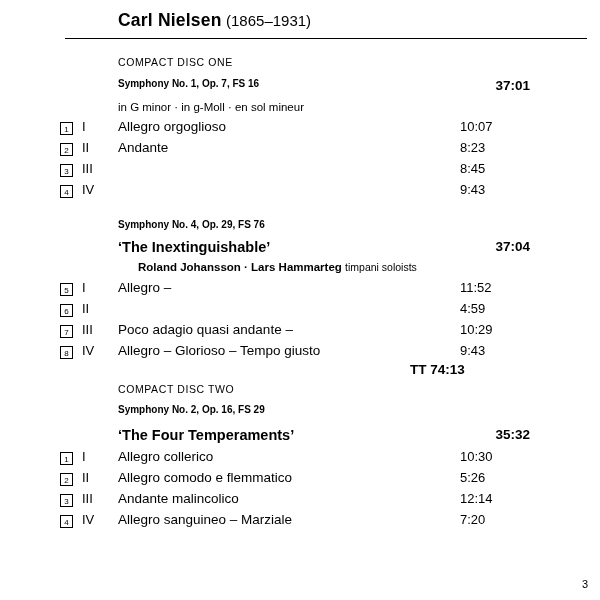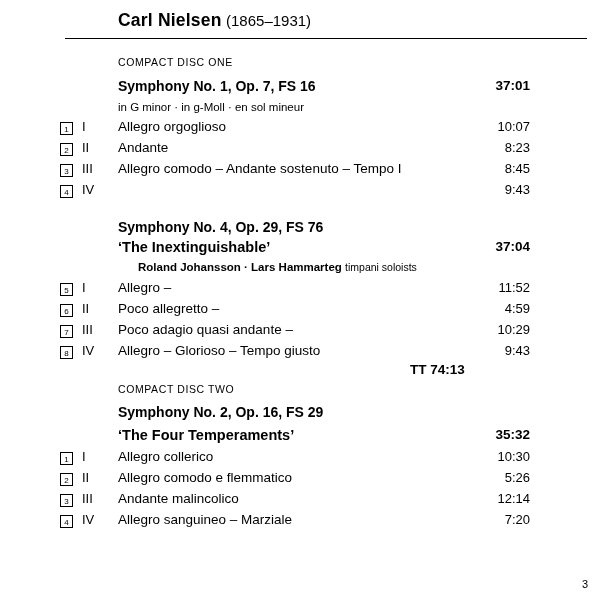--- a/index.html
+++ b/index.html
@@ -51,21 +51,21 @@
   
   .disc-label {
     position: absolute;
     left: 118px;
     font-size: 10.5px;
     letter-spacing: 0.6px;
   }
   .work-title {
     position: absolute;
     left: 118px;
-    font-size: 14px;
+    font-size: 10px;
     font-weight: bold;
     white-space: nowrap;
   }
   .work-sub {
     position: absolute;
     left: 118px;
     font-size: 14.5px;
     font-weight: bold;
     white-space: nowrap;
     text-align: right;
@@ -136,21 +136,21 @@
     top: 0px;
     font-size: 13.5px;
     white-space: nowrap;
   }
   .tdur {
     position: absolute;
     left: 400px;
     top: 0px;
     width: 70px;
     font-size: 13px;
-    text-align: right;
+    text-align: left;
   }
   .pagenum {
     position: absolute;
     right: 12px;
     bottom: 10px;
     font-size: 11px;
   }
 </style>
 </head>
 <body>
@@ -178,21 +178,20 @@
   </div>
   <div class="track" style="top:140px">
     <div class="tracknum">2</div>
     <div class="roman">II</div>
     <div class="ttitle">Andante</div>
     <div class="tdur">8:23</div>
   </div>
   <div class="track" style="top:161px">
     <div class="tracknum">3</div>
     <div class="roman">III</div>
-    <div class="ttitle">Allegro comodo – Andante sostenuto – Tempo I</div>
     <div class="tdur">8:45</div>
   </div>
   <div class="track" style="top:182px">
     <div class="tracknum">4</div>
     <div class="roman">IV</div>
     <div class="tdur">9:43</div>
   </div>
 
   <div class="work-title" style="top:219px">Symphony No. 4, Op. 29, FS 76</div>
   <div class="work-sub" style="top:239px">‘The Inextinguishable’</div>
@@ -203,21 +202,20 @@
 
   <div class="track" style="top:280px">
     <div class="tracknum">5</div>
     <div class="roman">I</div>
     <div class="ttitle">Allegro –</div>
     <div class="tdur">11:52</div>
   </div>
   <div class="track" style="top:301px">
     <div class="tracknum">6</div>
     <div class="roman">II</div>
-    <div class="ttitle">Poco allegretto –</div>
     <div class="tdur">4:59</div>
   </div>
   <div class="track" style="top:322px">
     <div class="tracknum">7</div>
     <div class="roman">III</div>
     <div class="ttitle">Poco adagio quasi andante –</div>
     <div class="tdur">10:29</div>
   </div>
   <div class="track" style="top:343px">
     <div class="tracknum">8</div>

